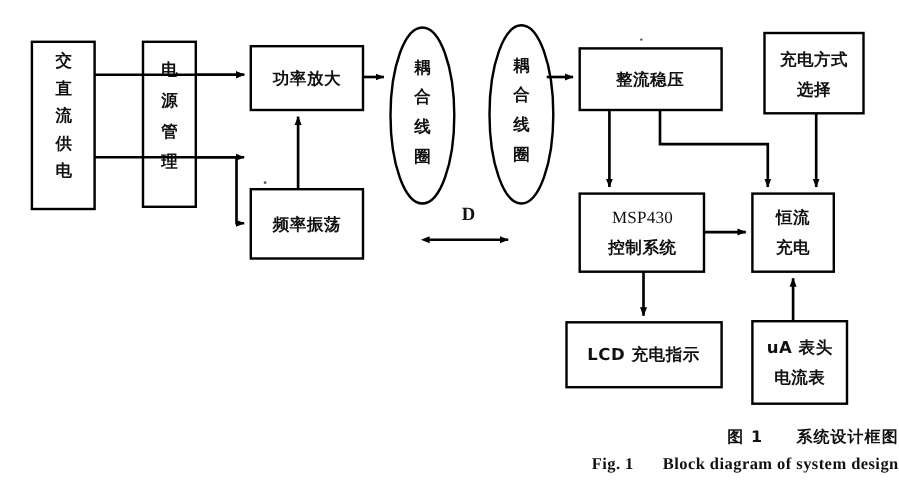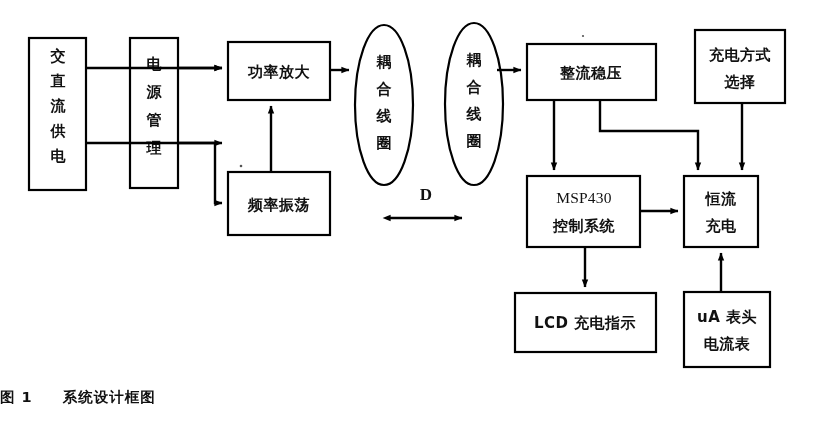--- a/index.html
+++ b/index.html
@@ -75,21 +75,21 @@
     text-anchor: middle;
     dominant-baseline: middle;
   }
   .speck {
     fill: #555555;
   }
   .caption-block {
     position: absolute;
     left: 0;
     width: 817px;
-    text-align: left;
+    text-align: right;
   }
   #caption-cn {
     top: 388px;
     font-family: "DejaVu Sans", "Liberation Sans", sans-serif;
     font-size: 14.5px;
     font-weight: bold;
     letter-spacing: 1px;
     color: #111111;
   }
   #caption-en {
@@ -254,14 +254,19 @@
     <circle class="speck" cx="241" cy="166" r="1.3"></circle>
     <circle class="speck" cx="583" cy="36" r="1.1"></circle>
   </svg>
 
   <div class="caption-block" id="caption-cn">
     <span class="cap-seg">图 1</span>
     <span class="cap-gap"></span>
     <span class="cap-seg">系统设计框图</span>
   </div>
 
+  <div class="caption-block" id="caption-en">
+    <span class="cap-seg">Fig. 1</span>
+    <span class="cap-gap"></span>
+    <span class="cap-seg">Block diagram of system design</span>
+  </div>
 
 </div>
 
 </body></html>

